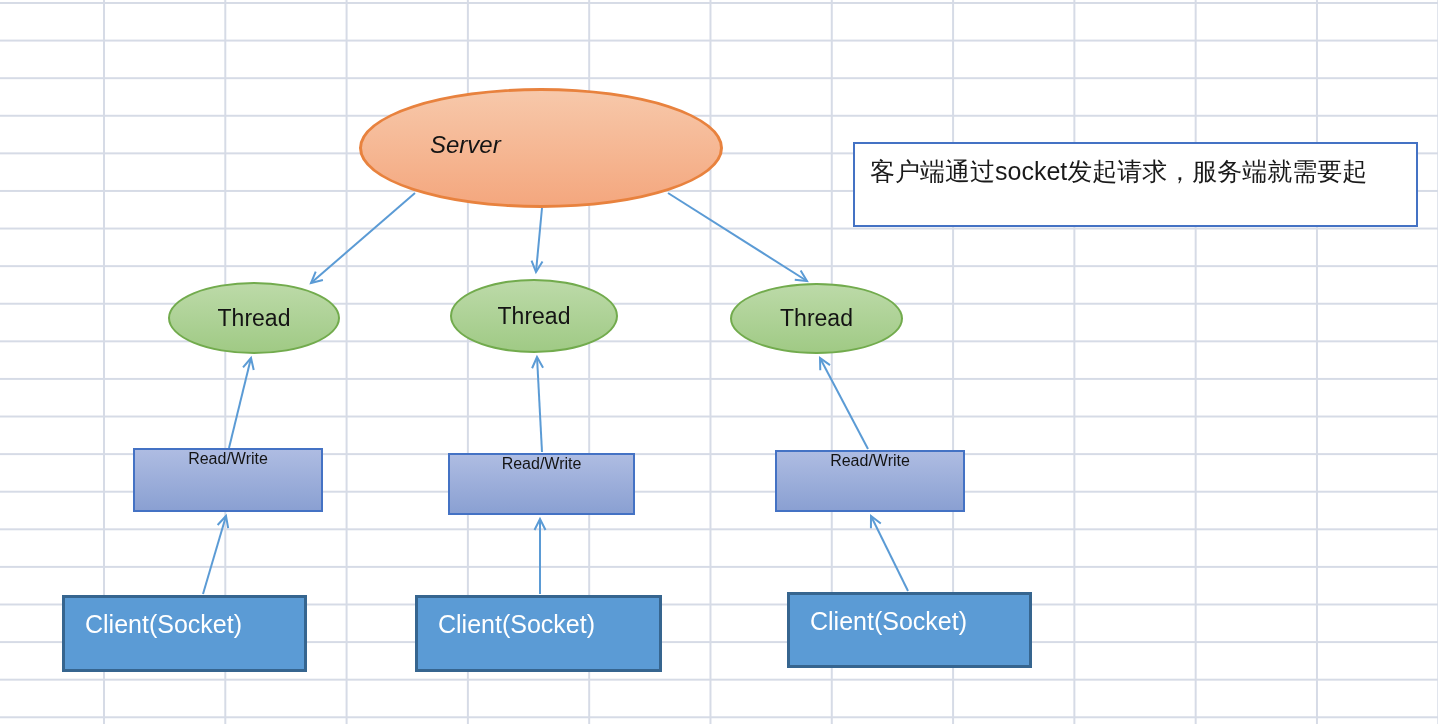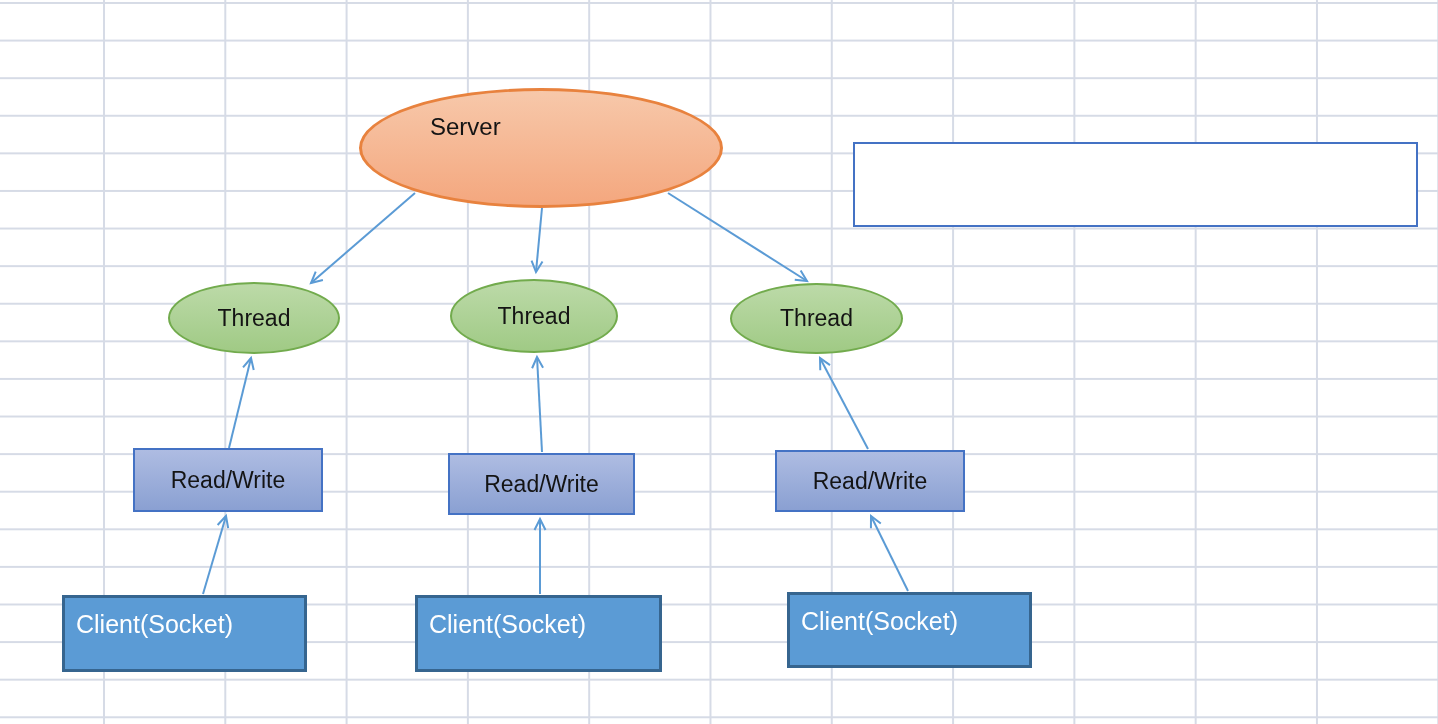--- a/index.html
+++ b/index.html
@@ -18,45 +18,45 @@
   }
   .arrows { position: absolute; left: 0; top: 0; }
   .arrow { stroke: #5b9bd5; stroke-width: 2; fill: none; }
   .node { position: absolute; box-sizing: border-box; color: #141414; }
   .ellipse { border-radius: 50%; }
   .server {
     left: 359px; top: 88px; width: 364px; height: 120px;
     background: linear-gradient(#f7c8aa, #f4a77e);
     border: 3px solid #e8823e;
   }
-  .server-label { position: absolute; left: 68px; top: 22px; font-size: 24px; }
+  .server-label { position: absolute; left: 68px; top: 40px; font-size: 24px; font-style: italic; }
   .thread {
     background: linear-gradient(#bcdaa8, #a0ca85);
     border: 2.5px solid #72ab4d;
     display: flex; align-items: center; justify-content: center;
     font-size: 23px;
   }
   .thread1 { left: 168px; top: 282px; width: 172px; height: 72px; }
   .thread2 { left: 450px; top: 279px; width: 168px; height: 74px; }
   .thread3 { left: 730px; top: 283px; width: 173px; height: 71px; }
   .rw {
     background: linear-gradient(#aebce2, #8aa0d2);
     border: 2.5px solid #4472c4;
-    display: flex; align-items: center; justify-content: center;
-    font-size: 23px;
+    display: flex; justify-content: center;
+    font-size: 16px;
   }
   .rw1 { left: 133px; top: 448px; width: 190px; height: 64px; }
   .rw2 { left: 448px; top: 453px; width: 187px; height: 62px; }
   .rw3 { left: 775px; top: 450px; width: 190px; height: 62px; }
   .client {
     background: #5b9bd5;
     border: 3px solid #36658f;
     color: #ffffff;
     font-size: 25px;
-    padding: 12px 0 0 11px;
+    padding: 12px 0 0 20px;
   }
   .client1 { left: 62px; top: 595px; width: 245px; height: 77px; }
   .client2 { left: 415px; top: 595px; width: 247px; height: 77px; }
   .client3 { left: 787px; top: 592px; width: 245px; height: 76px; }
   .note {
     position: absolute;
     left: 853px; top: 142px; width: 565px; height: 85px;
     box-sizing: border-box;
     background: #ffffff;
     border: 2.5px solid #4472c4;
@@ -116,15 +116,16 @@
     <span>Client(Socket)</span>
   </div>
   <div class="node client client2">
     <span>Client(Socket)</span>
   </div>
   <div class="node client client3">
     <span>Client(Socket)</span>
   </div>
 
   <div class="note">
+    <div class="note-line">客户端通过socket发起请求，服务端就需要起</div>
   </div>
 
 </div>
 
 </body></html>

